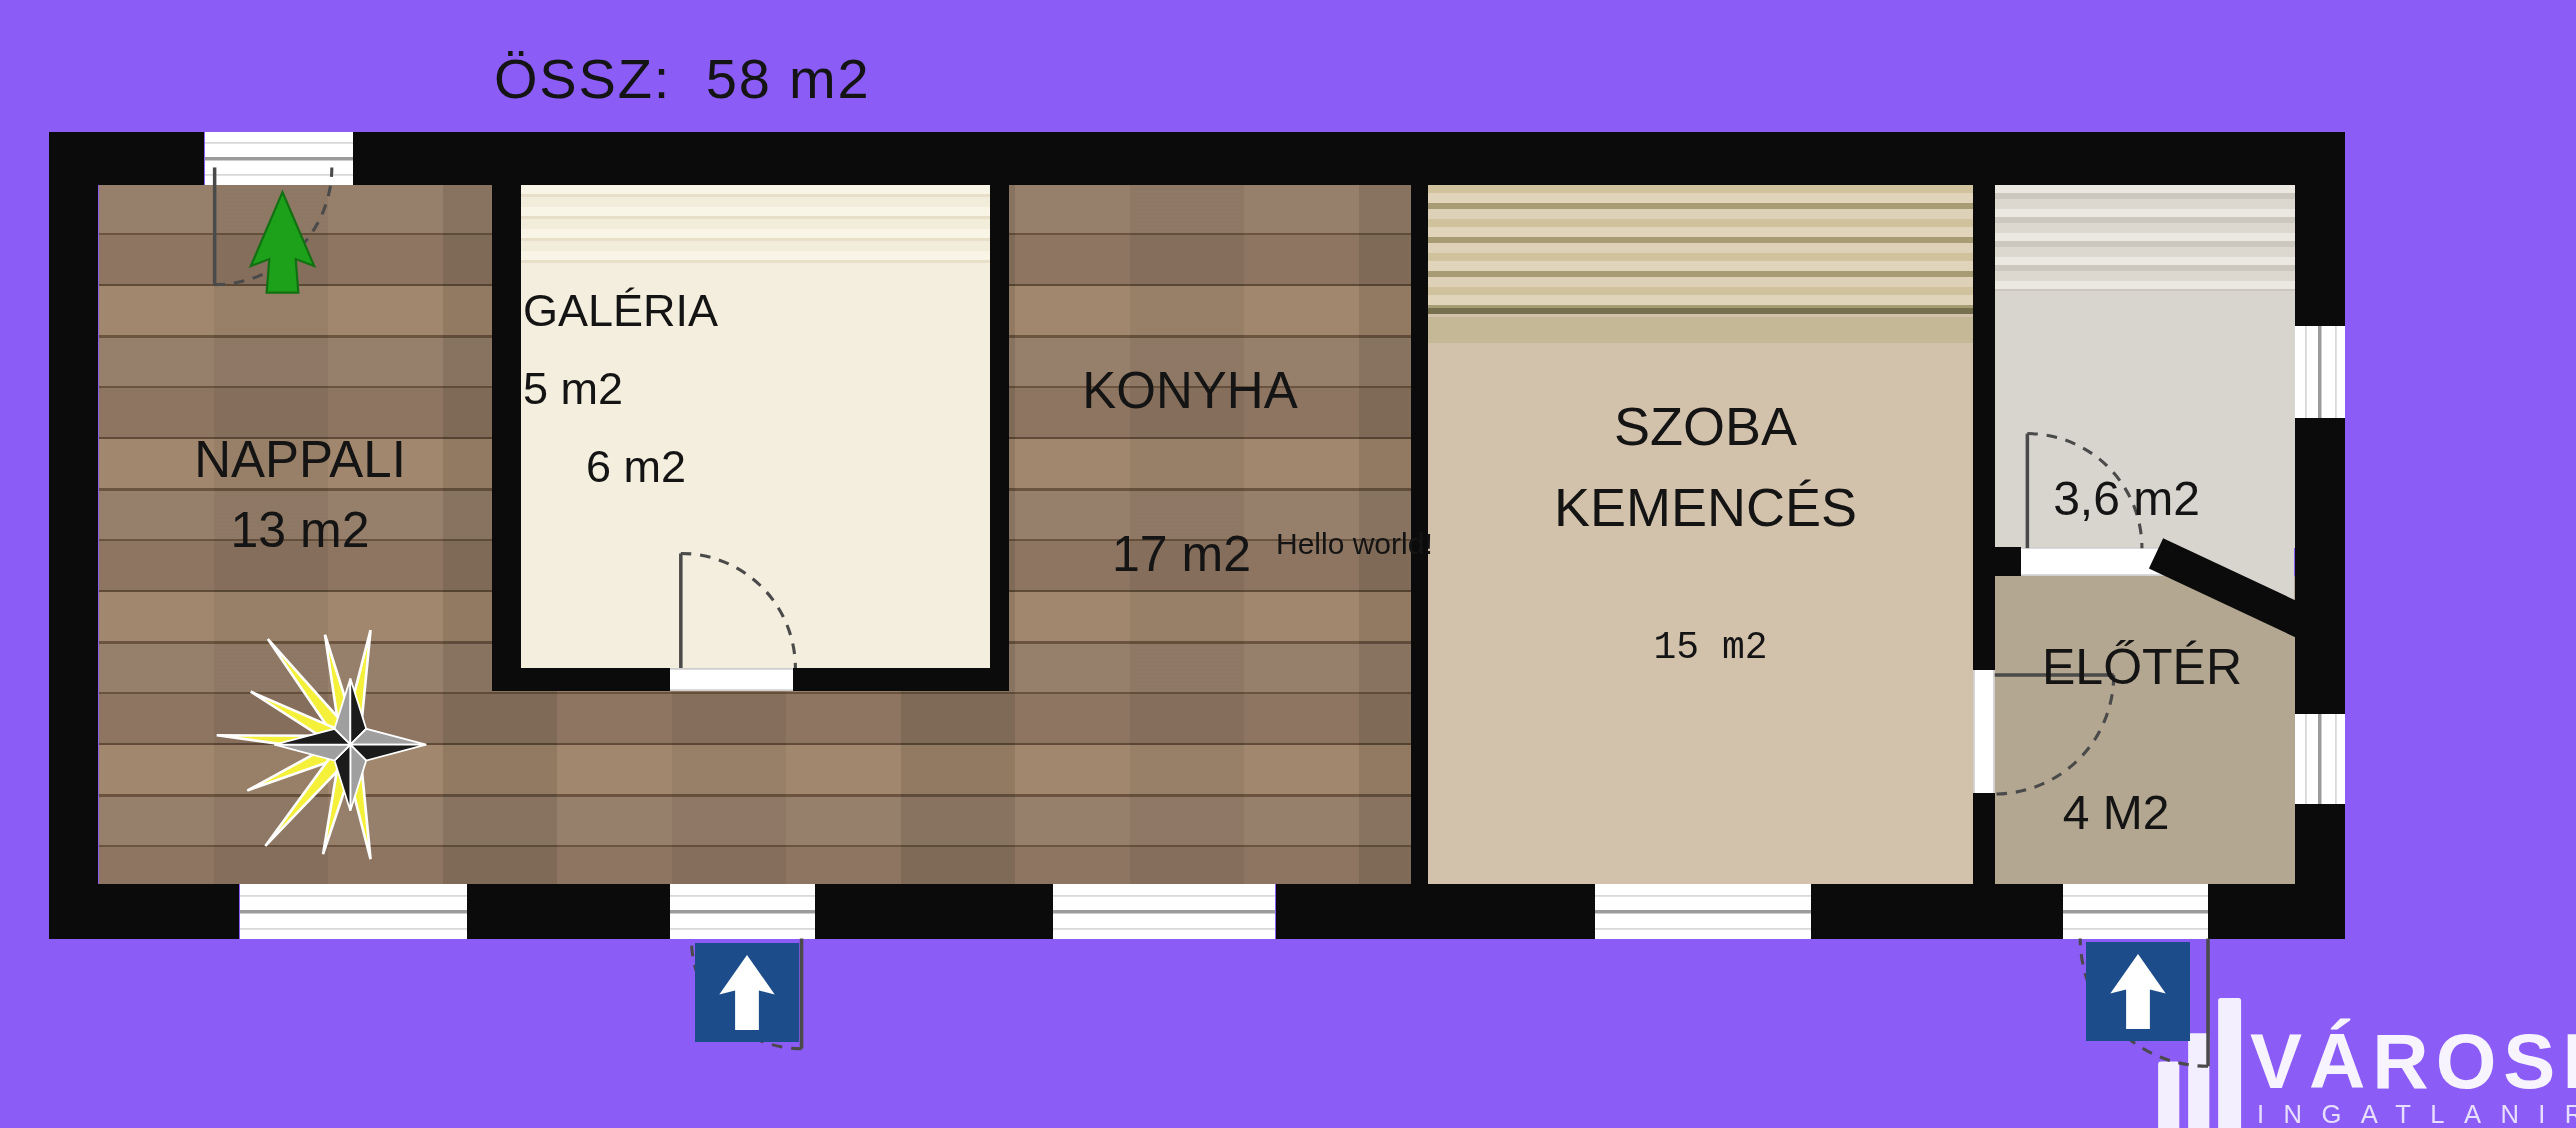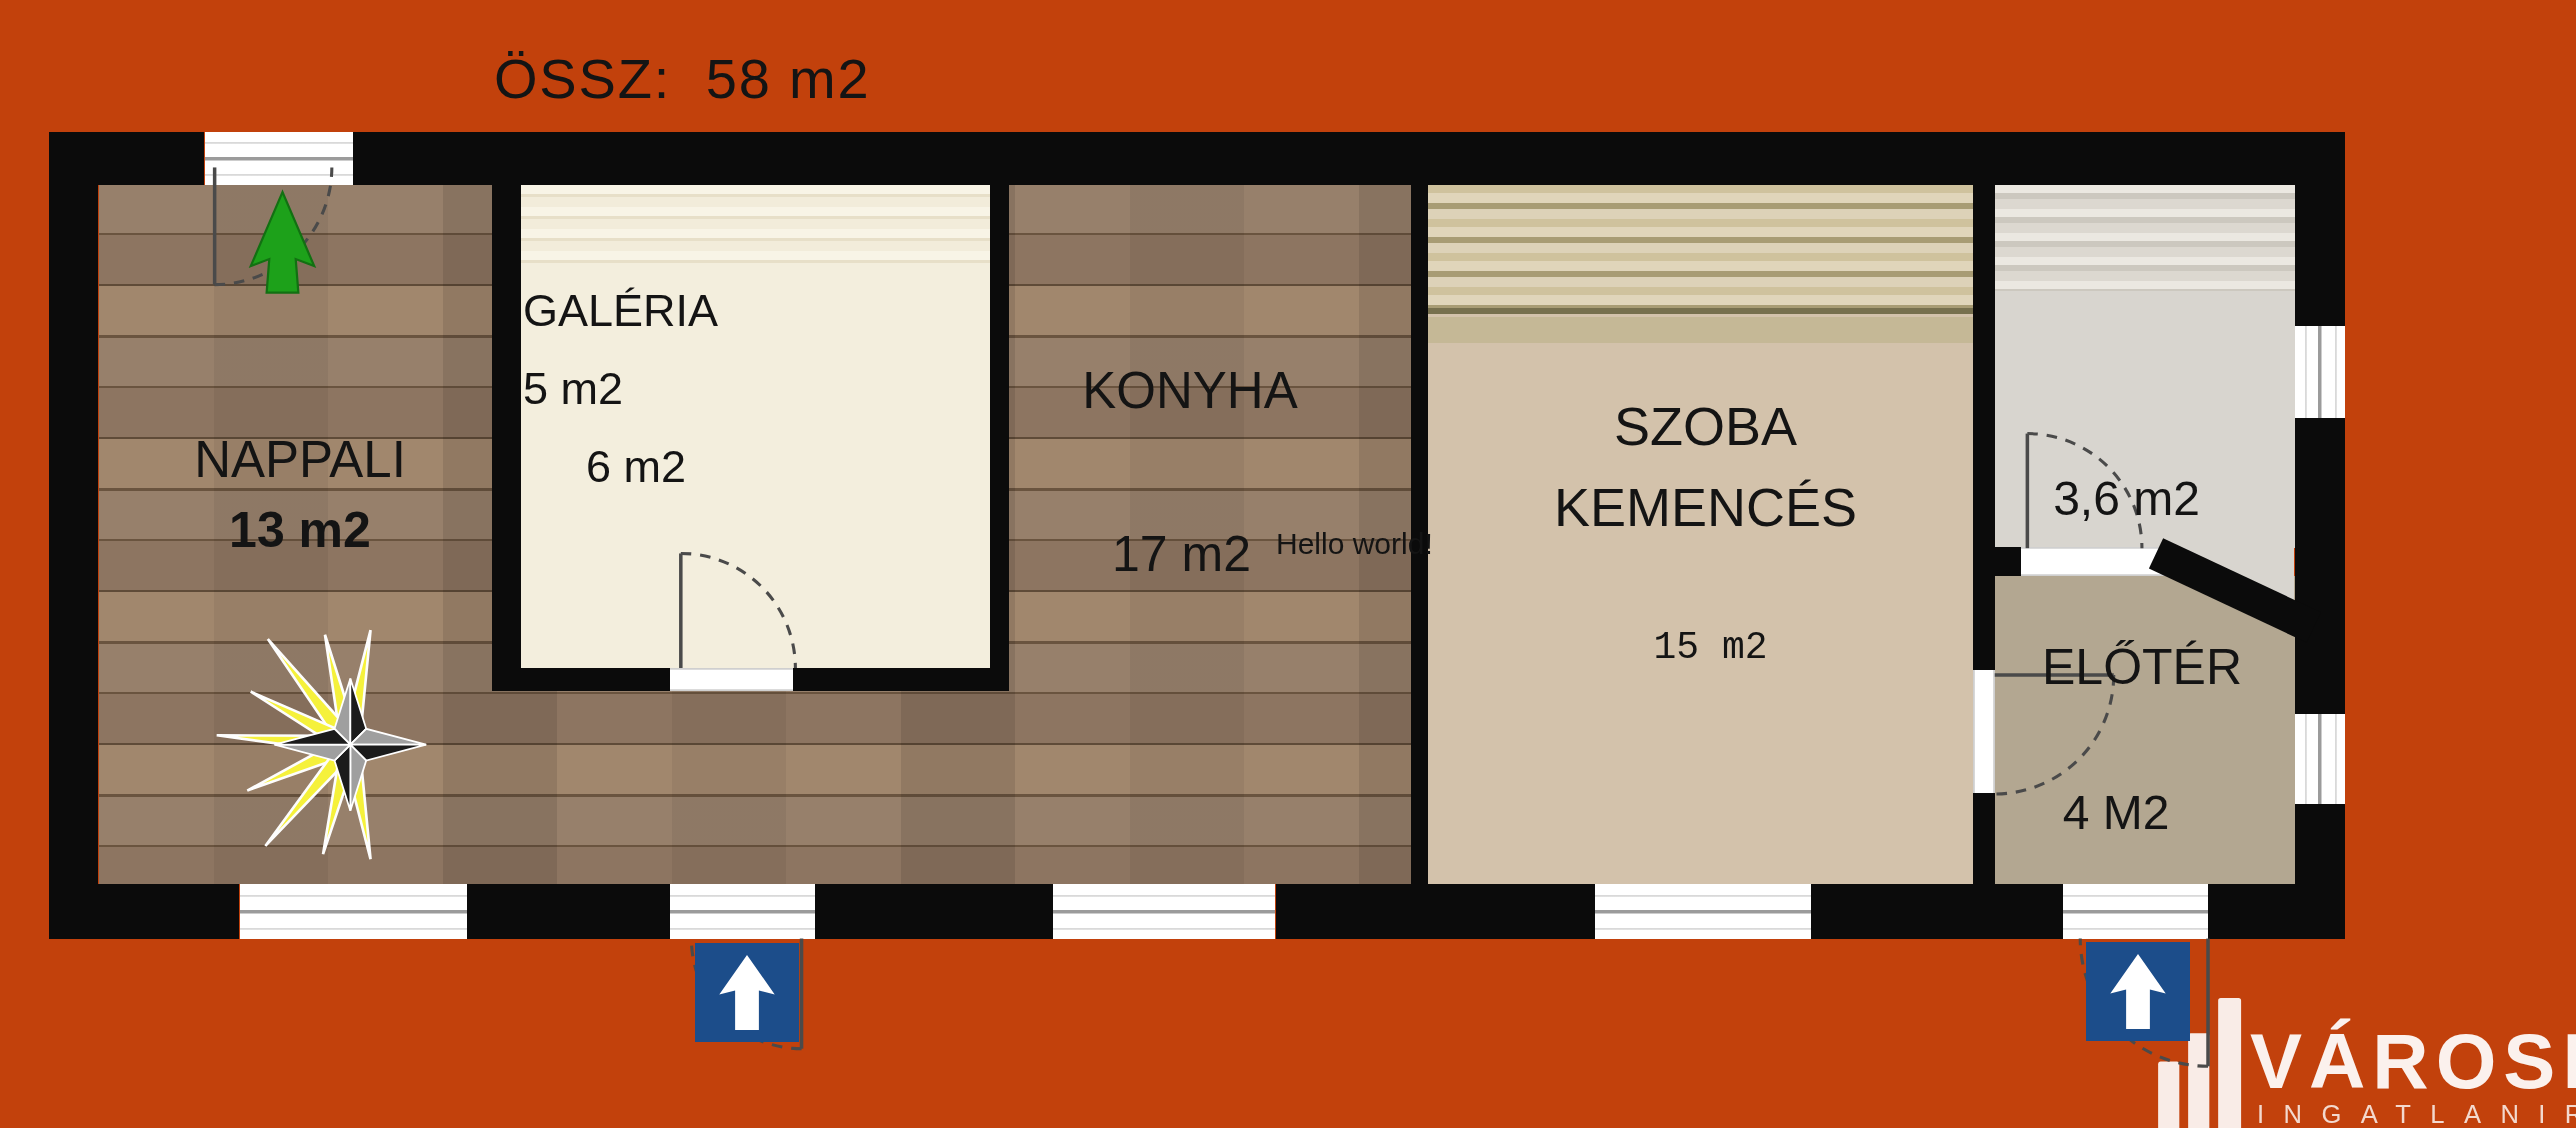--- a/index.html
+++ b/index.html
@@ -1,16 +1,16 @@
 <!DOCTYPE html>
 <html style="font-size:14px"><head>
 <meta charset="utf-8">
 <style>
   html,body{margin:0;padding:0;}
-  .stage{position:relative;width:2576px;height:1128px;background:#c2410c;overflow:hidden;
+  .stage{position:relative;width:2576px;height:1128px;background:#8b5cf6;overflow:hidden;
          font-family:"Liberation Sans",sans-serif;color:#141414;}
   .abs{position:absolute;}
   
   .wood{left:99px;top:185px;width:1312px;height:699px;z-index:1;
         background-color:#8c7662;
         background-image:
           repeating-linear-gradient(90deg, rgba(255,255,255,.07) 0 115px, rgba(0,0,0,.06) 115px 229px, rgba(255,255,255,.02) 229px 344px, rgba(0,0,0,.10) 344px 458px),
           repeating-linear-gradient(180deg, #97806b 0 48px, #6a543f 48px 50px, #8d7561 50px 99px, #5f4b38 99px 101px, #a1876d 101px 150px, #6a543f 150px 153px);
         background-blend-mode:multiply,normal;}
   .kemences-floor{left:1427px;top:185px;width:546px;height:699px;background:#d3c2ab;z-index:2;}
@@ -39,21 +39,21 @@
         background-repeat:no-repeat;background-size:3.5px 100%,1.8px 100%,1.8px 100%;
         background-position:50% 0,20% 0,82% 0;}
   .door-h{background:#fff;z-index:12;box-shadow:inset 0 1.8px 0 #cfcfcf, inset 0 -1.8px 0 #cfcfcf;}
   .door-v{background:#fff;z-index:12;box-shadow:inset 1.8px 0 0 #cfcfcf, inset -1.8px 0 0 #cfcfcf;}
   
   .overlay{left:0;top:0;width:2576px;height:1128px;z-index:15;pointer-events:none;}
   
   .lbl{z-index:20;text-align:center;white-space:nowrap;}
   .title{left:494px;top:46px;font-size:56px;letter-spacing:1.8px;white-space:pre;z-index:20;}
   .nappali-name{left:150px;top:430px;width:300px;font-size:51px;}
-  .nappali-area{left:150px;top:501px;width:300px;font-size:50px;font-weight:bold;}
+  .nappali-area{left:150px;top:501px;width:300px;font-size:50px;}
   .galeria-block{left:523px;top:272px;z-index:20;font-size:45px;line-height:78px;text-align:left;white-space:nowrap;}
   .galeria-indent{padding-left:63px;}
   .konyha-name{left:1005px;top:361px;width:370px;font-size:51px;}
   .konyha-area{left:1005px;top:525px;width:353px;font-size:50px;}
   .hello{left:1276px;top:527px;font-size:30px;z-index:30;white-space:nowrap;}
   .kemences-name{left:1472px;top:386px;width:467px;font-size:54px;line-height:81px;}
   .kemences-area{left:1534px;top:626px;width:353px;font-size:38px;font-family:Liberation Mono, monospace;}
   .furdo-name{left:2017px;top:296px;width:256px;font-size:52px;}
   .furdo-area{left:2003px;top:471px;width:247px;font-size:48px;}
   .eloter-name{left:2010px;top:638px;width:264px;font-size:50px;}

